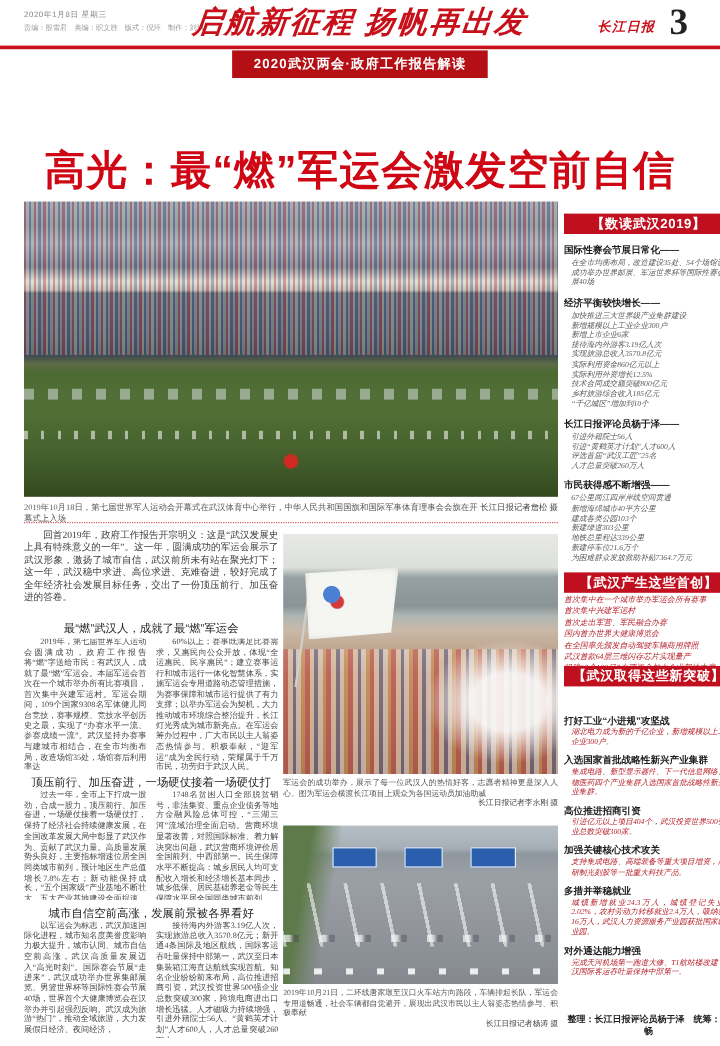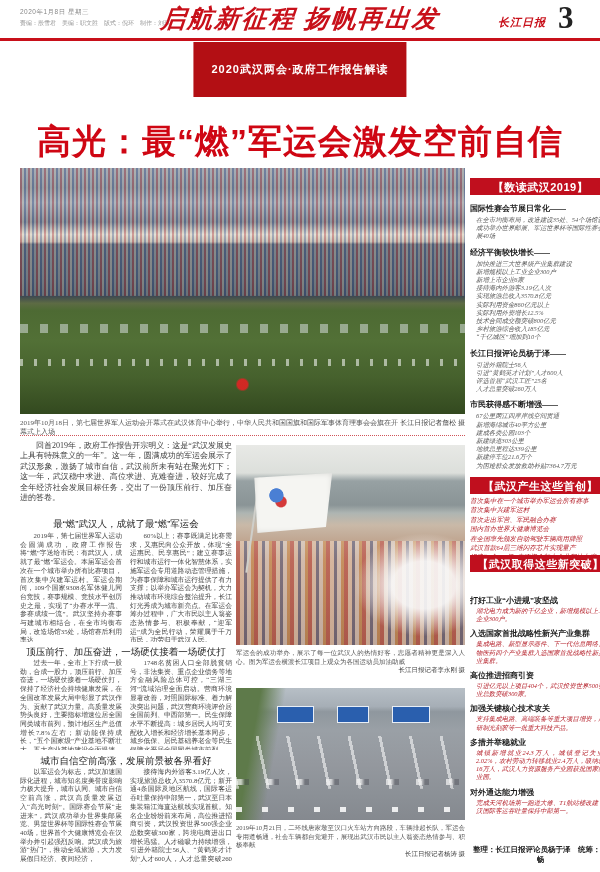--- a/index.html
+++ b/index.html
@@ -9,21 +9,21 @@
   .abs{position:absolute;}
   
   .hdr-date{left:20px;top:8px;font-size:6.5px;color:#888;letter-spacing:.5px;}
   .hdr-credits{left:20px;top:19px;font-size:6px;color:#999;}
   .slogan{left:150px;top:2px;width:300px;text-align:center;font-size:25px;font-weight:bold;
           font-style:italic;color:#c8101a;letter-spacing:2px;transform:skewX(-6deg);}
   .masthead{left:498px;top:15px;font-size:11px;font-weight:bold;font-style:italic;color:#c8101a;letter-spacing:1px;}
   .pageno{left:558px;top:0px;font-size:31px;font-weight:bold;color:#222;}
   .toprule{left:0;top:38px;width:600px;height:3px;background:#c8101a;}
   .banner{left:50%;top:42px;transform:translateX(-50%);background:#b30f14;color:#fff;
-          font-size:11px;font-weight:bold;padding:20px 18px;letter-spacing:1px;white-space:nowrap;}
+          font-size:11px;font-weight:bold;padding:4px 18px;letter-spacing:1px;white-space:nowrap;}
   
   .lede{left:72px;top:63px;width:456px;font-size:9px;line-height:12.6px;color:#4c4c4c;
         text-align:justify;text-indent:2em;}
   .headline{left:0;top:119px;width:600px;text-align:center;font-size:34px;font-weight:900;
             color:#cf0613;letter-spacing:1px;}
   
   .photo{overflow:hidden;}
   #main-photo{left:20px;top:168px;width:445px;height:246px;
     background:
       radial-gradient(circle at 50% 88%, rgba(225,35,35,.9) 0 5px, rgba(225,35,35,0) 7px),

